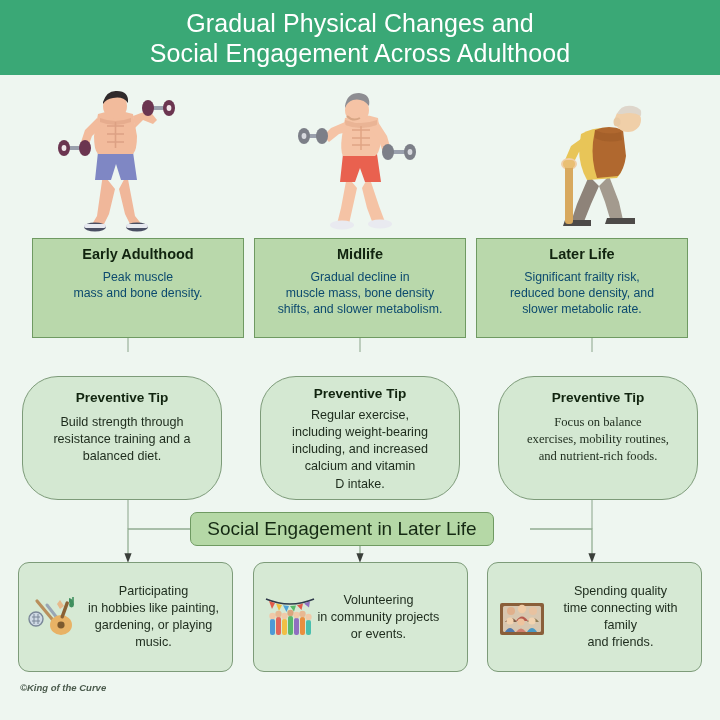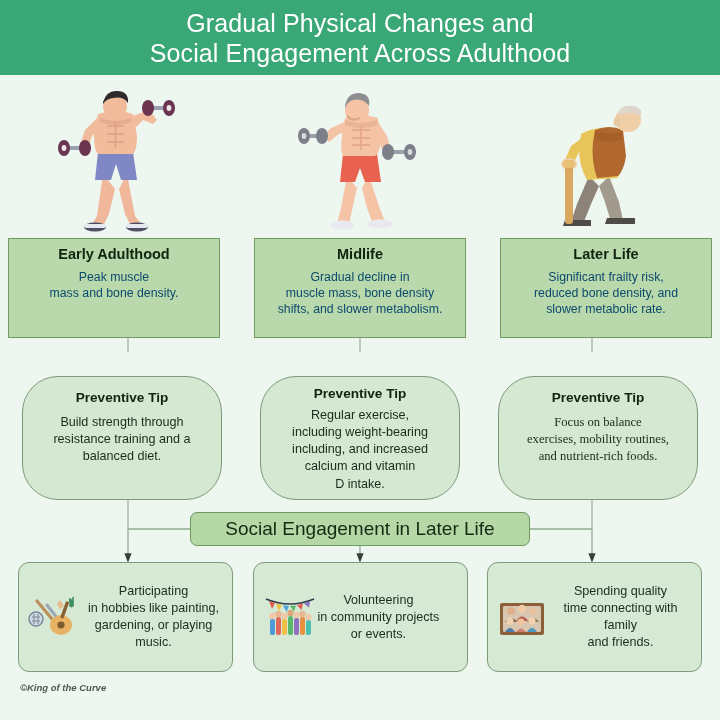--- a/index.html
+++ b/index.html
@@ -41,21 +41,21 @@
   .illus-cell {
     flex: 1 1 0; position: relative;
   }
   .illus-cell svg { position: absolute; left: 50%; transform: translateX(-50%); bottom: 2px; }
 
   
   .stage-row {
     position: absolute; left: 0; top: 238px;
     width: 720px; height: 100px;
     display: flex; justify-content: space-between;
-    padding: 0 8px;
+    padding: 0 32px;
   }
   .stage-card {
     width: 212px;
     background: #b9d8ab;
     border: 1.2px solid #6f9a62;
     padding: 7px 8px 6px;
     text-align: center;
     color: #14251a;
   }
   .stage-title {
@@ -87,21 +87,21 @@
   .tip-body  { font-size: 12.6px; line-height: 1.36; color: #1d2b1c; }
   .tip-card.mid { padding-top: 9px; }
   .tip-card.mid .tip-title { margin-bottom: 6px; }
 
   
   .lines { position: absolute; left: 0; top: 0; width: 720px; height: 720px; pointer-events: none; }
 
   
   .banner {
     position: absolute; left: 190px; top: 512px;
-    width: 340px; height: 34px;
+    width: 304px; height: 34px;
     background: #b5d8a6;
     border: 1.2px solid #6f9a62;
     border-radius: 7px;
     display: flex; align-items: center; justify-content: center;
   }
   .banner-text { font-size: 19px; font-weight: 400; color: #152a13; }
 
   
   .social-row {
     position: absolute; left: 0; top: 562px;

